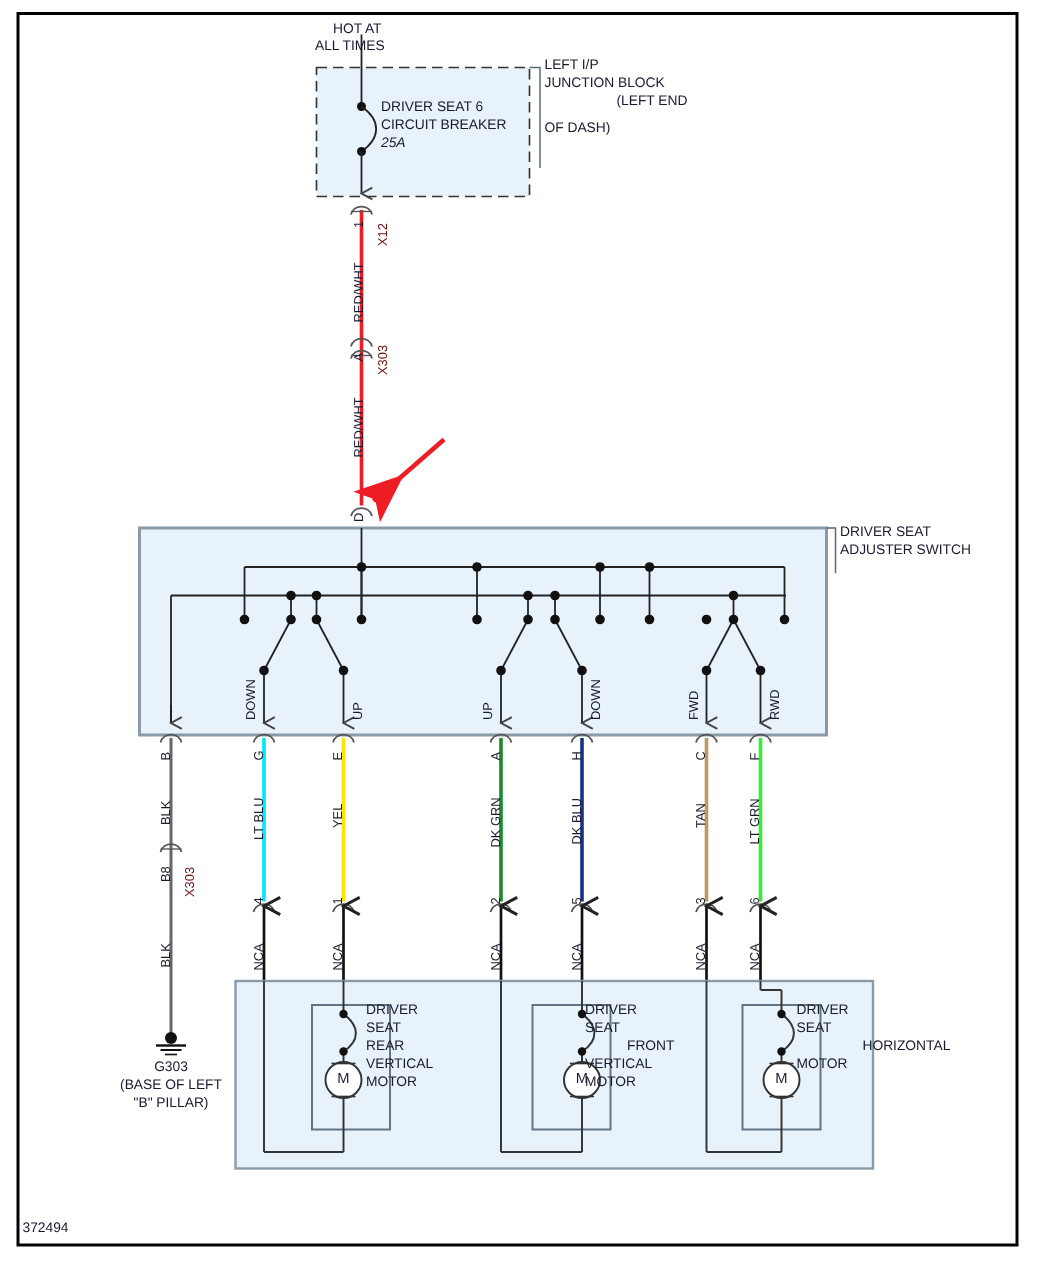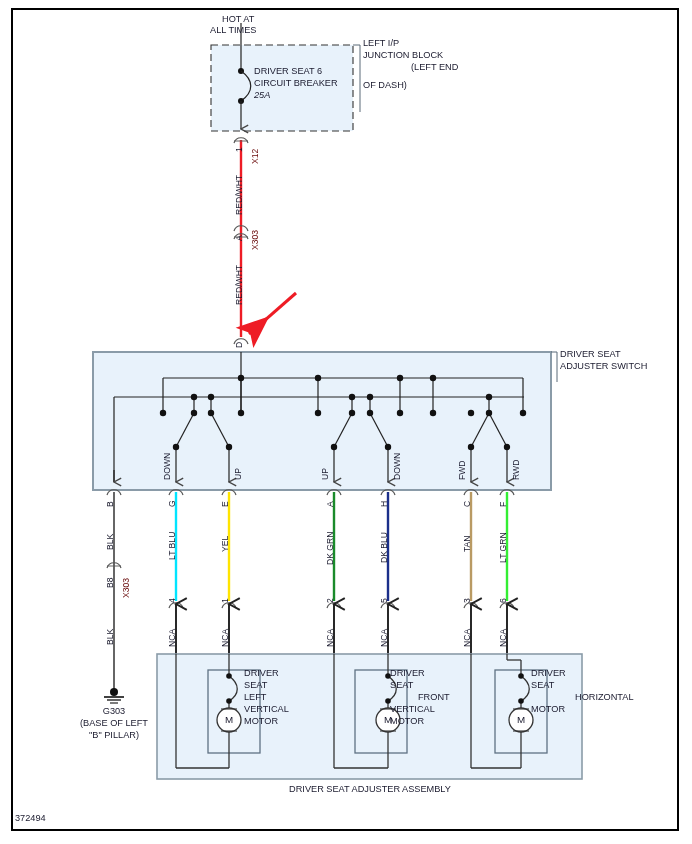--- a/index.html
+++ b/index.html
@@ -316,31 +316,30 @@
   <div class="lbl s85 vert" style="left:498px;top:563px;">LT GRN</div>
   <div class="lbl s85 vert" style="left:498px;top:603px;">6</div>
   <div class="lbl s85 vert" style="left:498px;top:647px;">NCA</div>
 
   <div class="lbl s10 ctr" style="left:219px;top:714px;width:20px;">M</div>
   <div class="lbl s10 ctr" style="left:378px;top:714px;width:20px;">M</div>
   <div class="lbl s10 ctr" style="left:511px;top:714px;width:20px;">M</div>
 
   <div class="lbl s9" style="left:244px;top:668px;">DRIVER</div>
   <div class="lbl s9" style="left:244px;top:680px;">SEAT</div>
-  <div class="lbl s9" style="left:244px;top:692px;">LEFT</div>
+  <div class="lbl s9" style="left:244px;top:692px;">REAR</div>
   <div class="lbl s9" style="left:244px;top:704px;">VERTICAL</div>
   <div class="lbl s9" style="left:244px;top:716px;">MOTOR</div>
 
   <div class="lbl s9" style="left:390px;top:668px;">DRIVER</div>
   <div class="lbl s9" style="left:390px;top:680px;">SEAT</div>
   <div class="lbl s9" style="left:390px;top:692px;padding-left:28px;">FRONT</div>
   <div class="lbl s9" style="left:390px;top:704px;">VERTICAL</div>
   <div class="lbl s9" style="left:390px;top:716px;">MOTOR</div>
 
   <div class="lbl s9" style="left:531px;top:668px;">DRIVER</div>
   <div class="lbl s9" style="left:531px;top:680px;">SEAT</div>
   <div class="lbl s9" style="left:531px;top:692px;padding-left:44px;">HORIZONTAL</div>
   <div class="lbl s9" style="left:531px;top:704px;">MOTOR</div>
 
-  <div class="lbl s9 ctr" style="left:180px;top:784px;width:380px;">DRIVER SEAT ADJUSTER ASSEMBLY</div>
 
   <div class="lbl s9" style="left:15px;top:813px;text-align:right;">372494</div>
 </div>
 
 </body></html>

